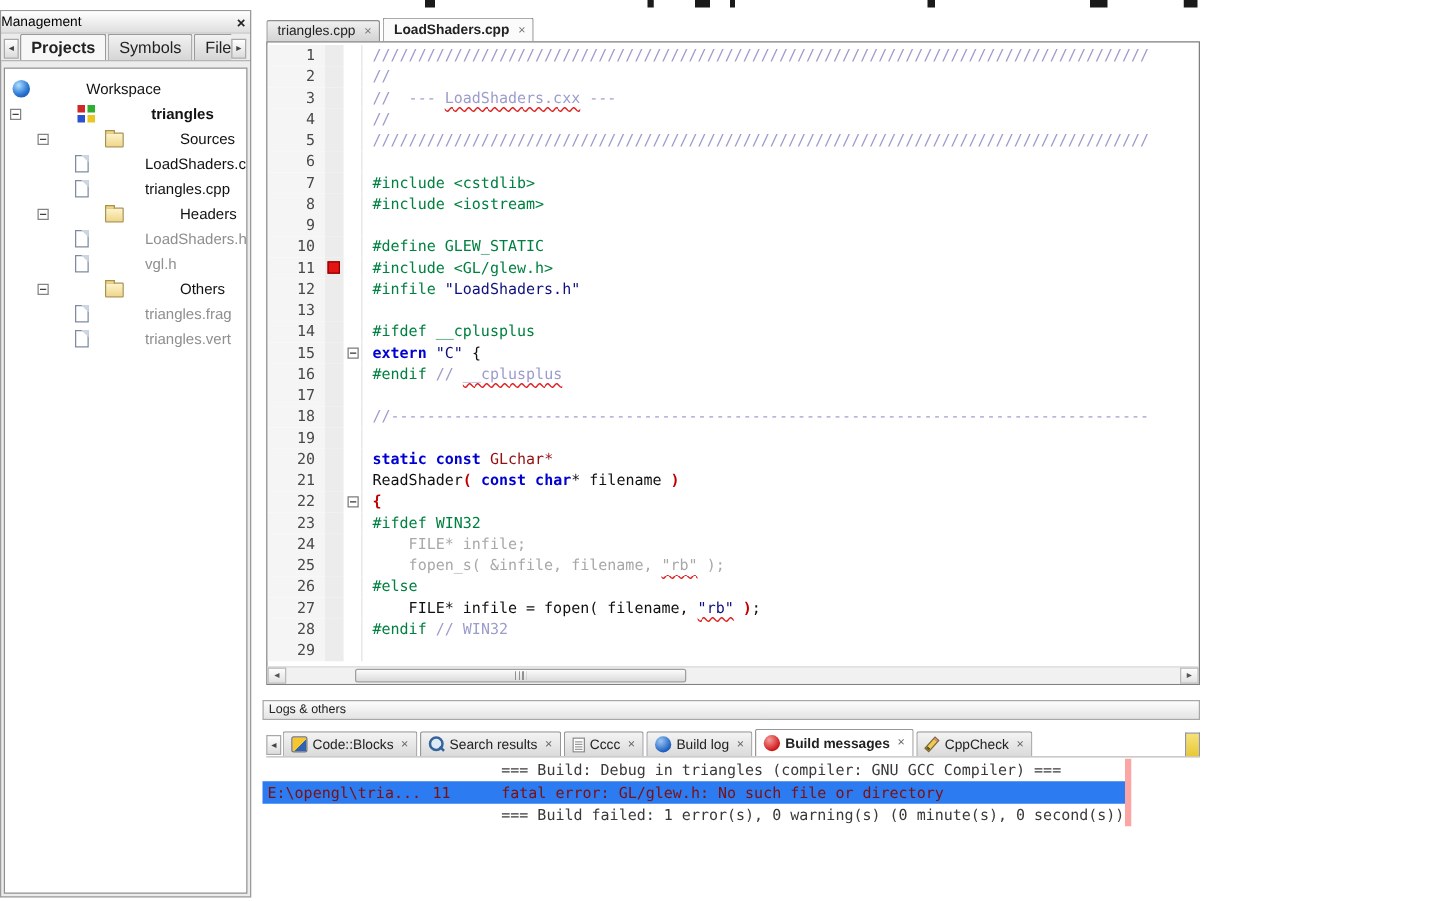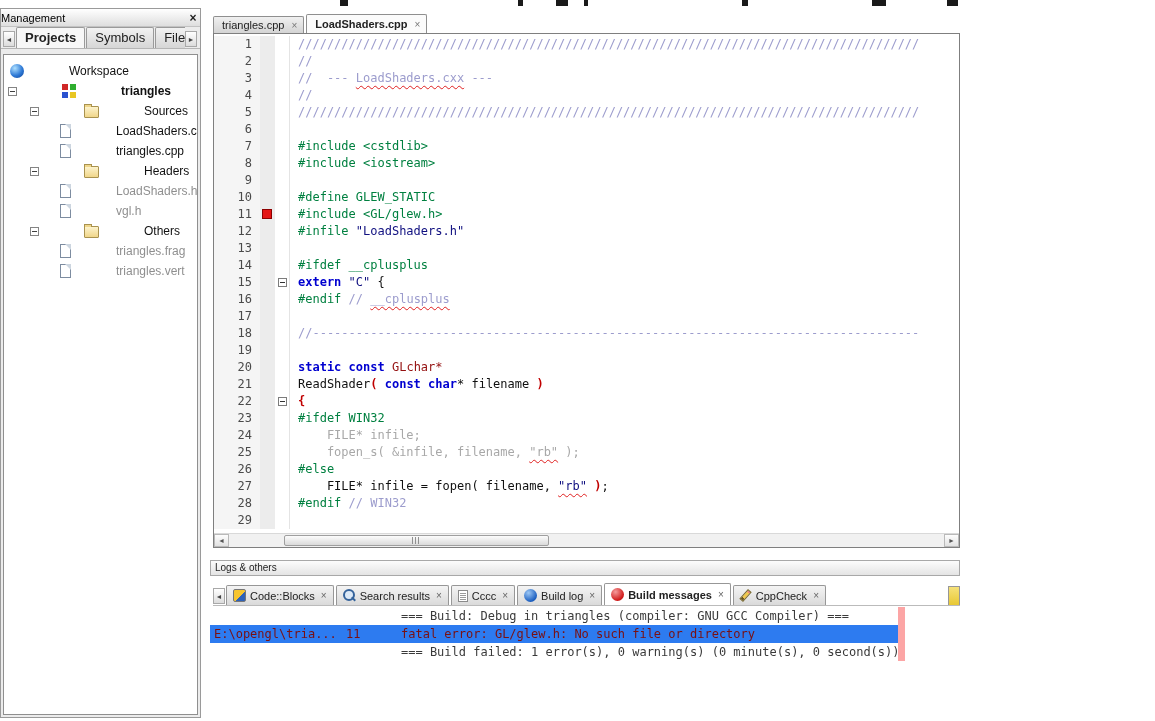--- a/index.html
+++ b/index.html
@@ -91,21 +91,21 @@
   .ticon-buildlog { border-radius:50%; background:radial-gradient(circle at 35% 30%,#9cc7f5,#1c5fc0 70%,#0c3f8c); }
   .ticon-buildmsg { border-radius:50%; background:radial-gradient(circle at 35% 30%,#f59c9c,#d01818 70%,#8c0c0c); }
   .ticon-pencil { width:5px; height:13px; background:linear-gradient(#f08080 0 15%,#f2c94c 15% 80%,#6b5520 80%); border:1px solid #7a6a30; transform:rotate(42deg); margin:0 8px 0 3px; }
 
   #build-table { position:absolute; left:0; top:47px; right:55px; bottom:28px; background:#fff; }
   .bt-header { display:flex; height:18px; border-bottom:1px solid #e0e0e0; font-size:12px; color:#000; }
   .bt-h { border-right:1px solid #e0e0e0; padding:2px 4px; flex:none; }
   .bt-c0 { width:132px; }
   .bt-c1 { width:45px; }
   .bt-c2 { width:518px; padding-left:14px; }
-  #bt-rows { width:695px; border-right:7px solid #fca5a5; }
+  #bt-rows { width:695px; border-right:5px solid #fca5a5; }
   .msg-row { display:flex; height:18px; align-items:center; font-family:"DejaVu Sans Mono","Liberation Mono",monospace; font-size:12px; color:#3a3a3a; }
   .cell { overflow:hidden; white-space:nowrap; flex:none; }
   .c-file { width:132px; padding:0 4px; }
   .c-line { width:45px; padding:0 4px; }
   .c-msg { width:518px; padding-left:14px; }
   .msg-row.selected { background:#2d7bf0; }
   .msg-row.selected .cell { color:#7a1010; }
 </style>
 </head>
 <body>

